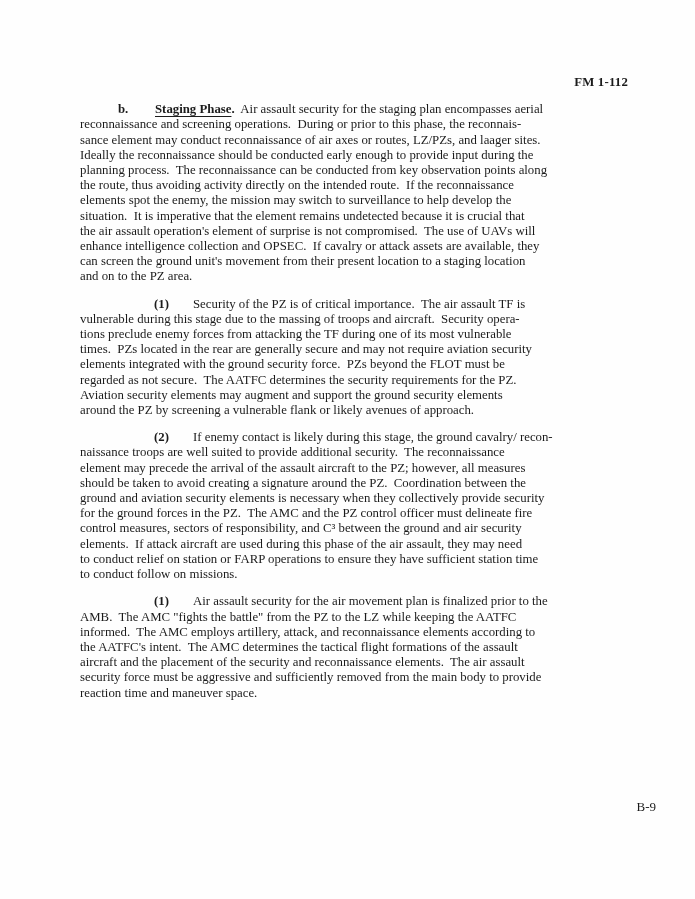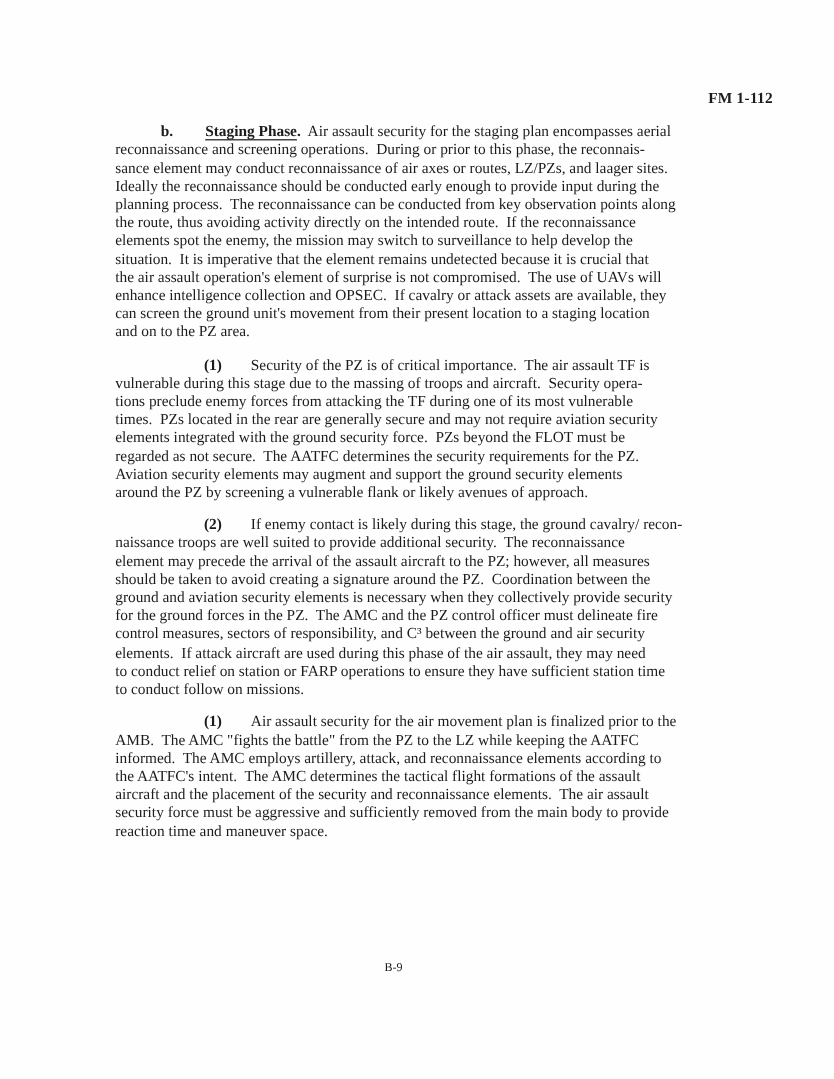--- a/index.html
+++ b/index.html
@@ -13,21 +13,20 @@
     color: #1b1b1b;
     overflow: hidden;
   }
   .content {
     position: absolute;
     left: 80px;
     top: 75px;
     width: 548px;
     font-size: 12.8px;
     line-height: 15.2px;
-    margin-left: 16px;
   }
   .doc-header {
     text-align: right;
     font-weight: bold;
     letter-spacing: 0.2px;
     margin-bottom: 12px;
   }
   .para { margin-bottom: 12px; }
   .body-text { white-space: pre; }
   .slot-letter {
@@ -47,23 +46,23 @@
     text-decoration: underline;
     text-decoration-thickness: 1.2px;
     text-underline-offset: 2.5px;
   }
   .heading-period { font-weight: bold; }
   .doc-footer {
     position: absolute;
     left: 0;
     top: 799px;
     width: 656px;
-    text-align: center;
+    text-align: right;
     font-weight: normal;
-    font-size: 10px;
+    font-size: 13px;
     line-height: 15.2px;
   }
 </style>
 </head>
 <body>
 
 <div class="page">
   <div class="content">
 
     <div class="doc-header"><span>FM 1-112</span></div>

